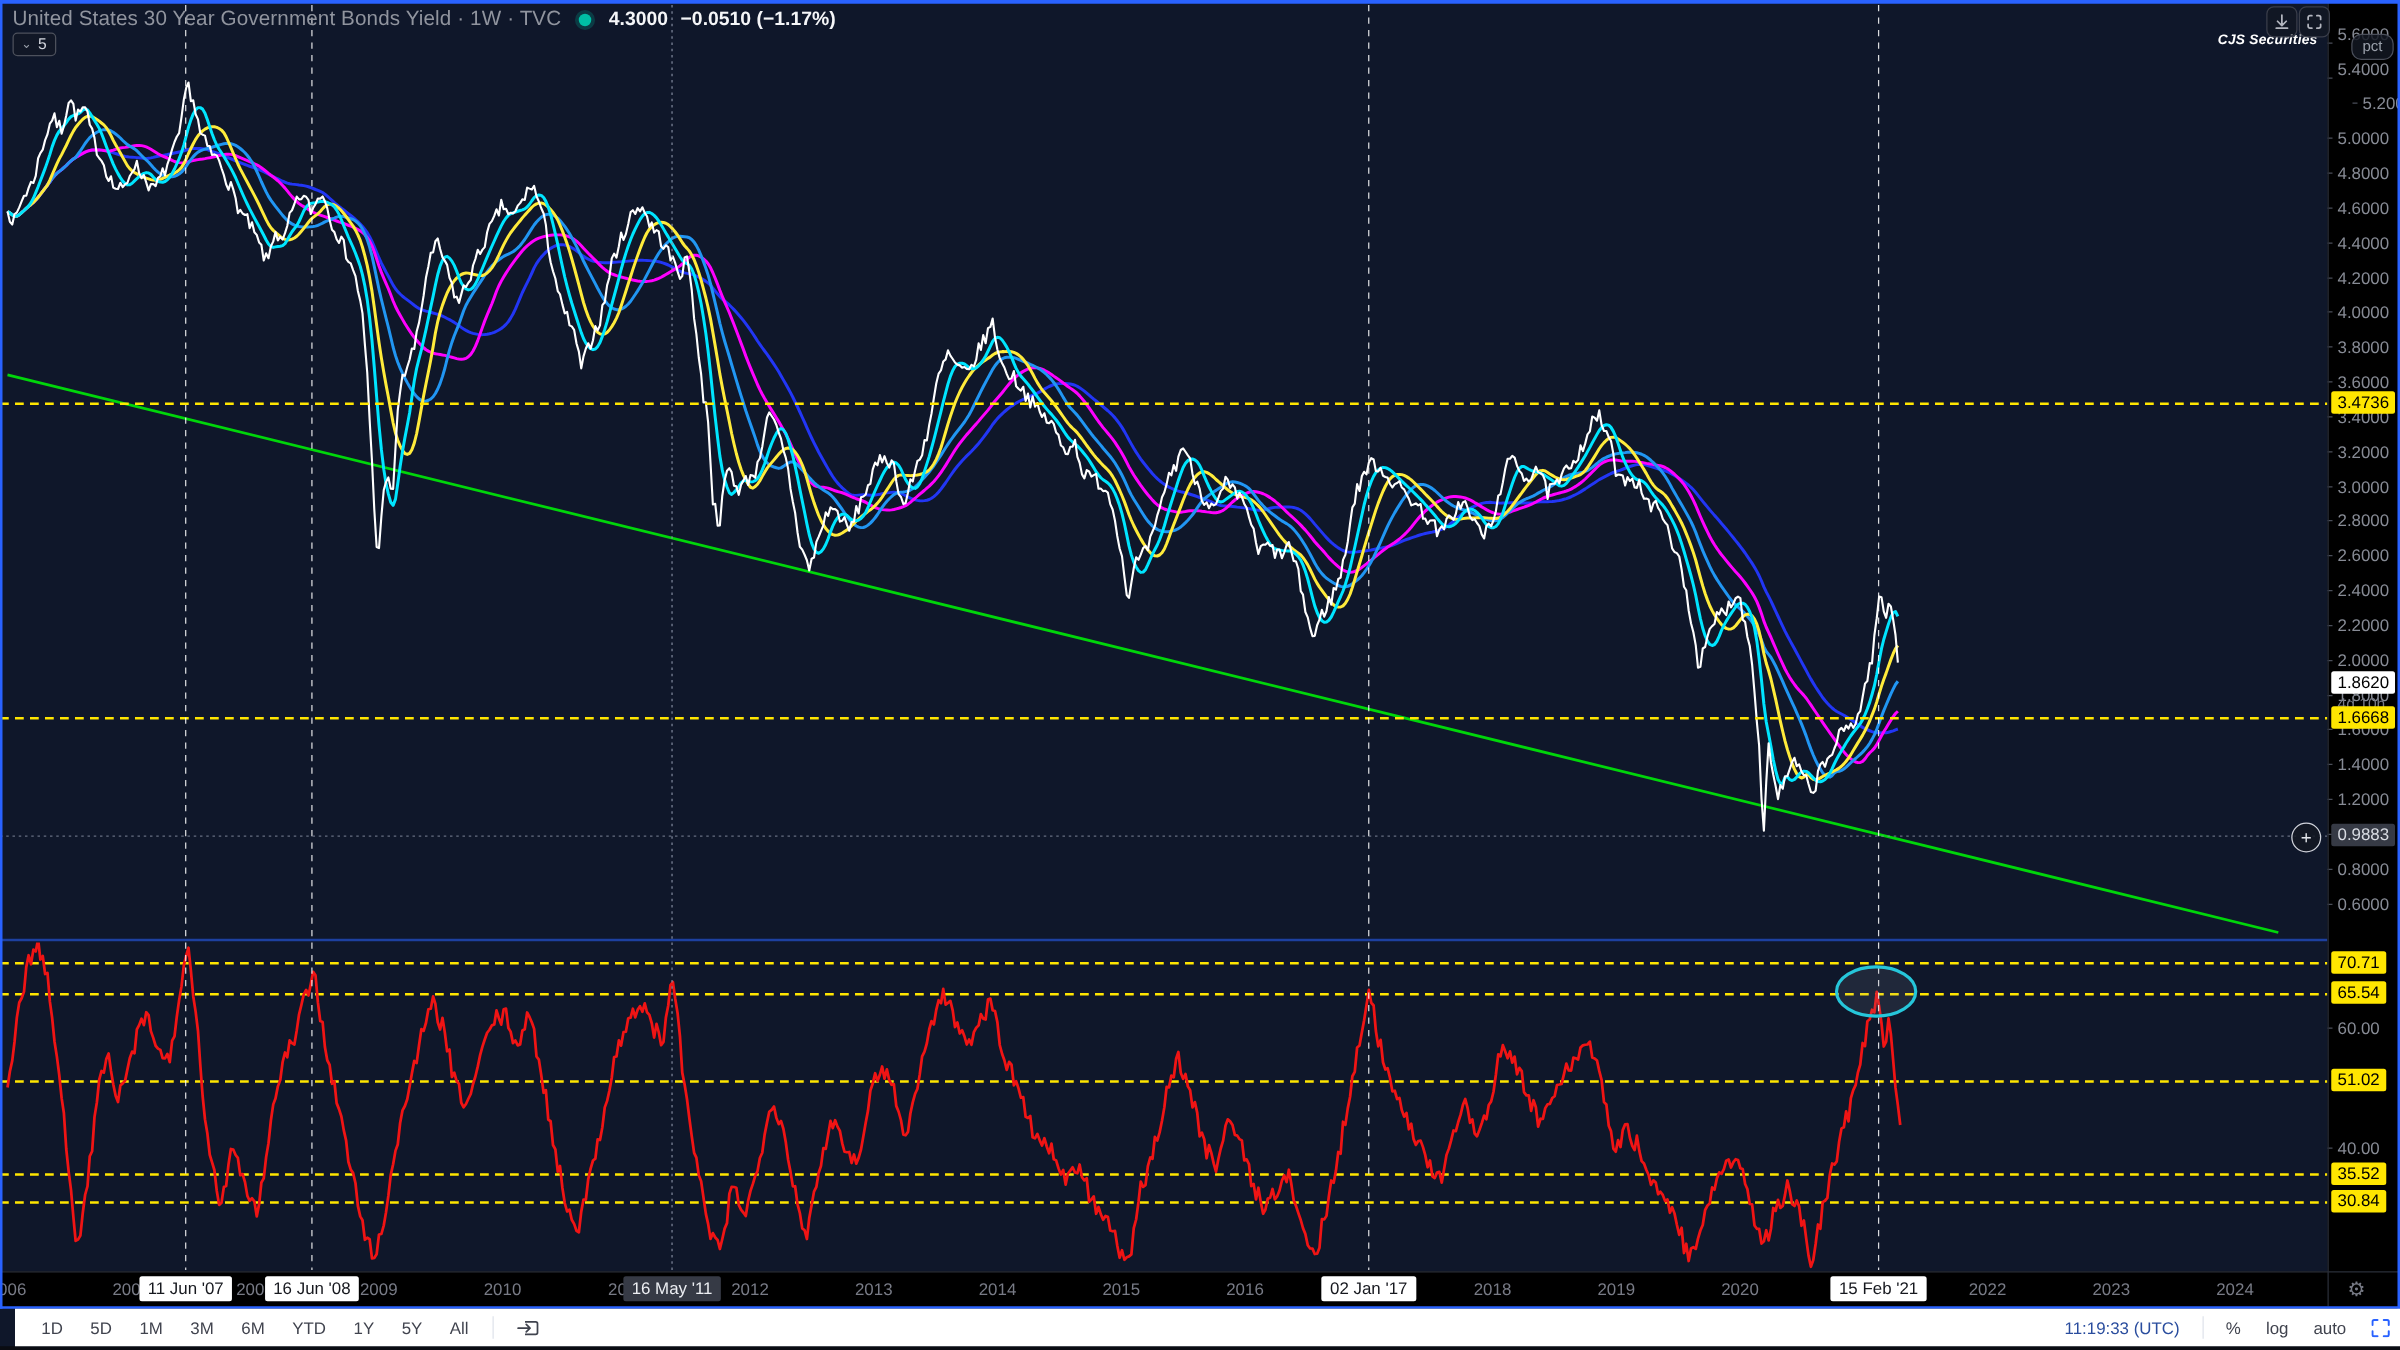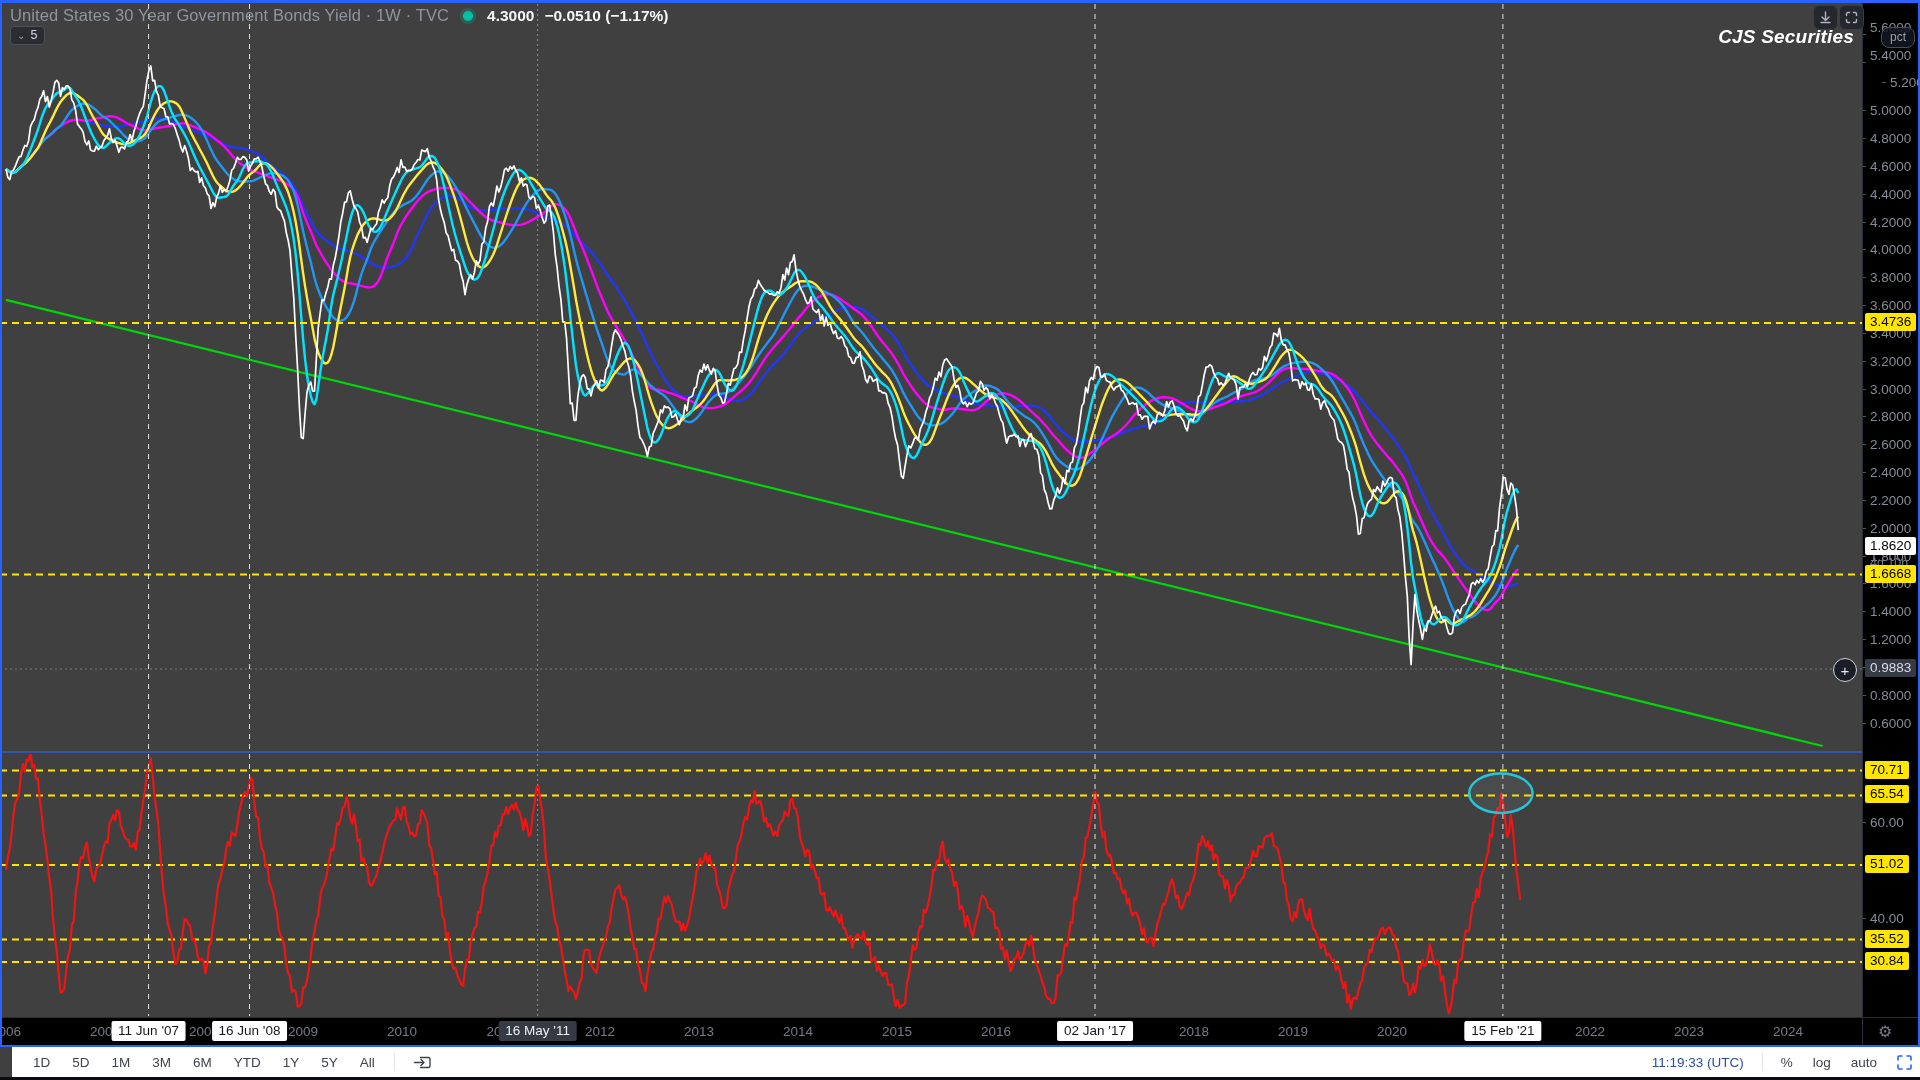--- a/index.html
+++ b/index.html
@@ -1,36 +1,36 @@
 <!DOCTYPE html>
 <html><head>
 <meta charset="utf-8">
 <style>
   html,body{margin:0;padding:0;background:#000;}
-  #app{position:relative;width:1920px;height:1080px;background:#404040;overflow:hidden;
+  #app{position:relative;width:1920px;height:1080px;background:#0f172a;overflow:hidden;
        font-family:"Liberation Sans",sans-serif;-webkit-font-smoothing:antialiased;}
   
   .frame-top{position:absolute;left:0;top:0;width:1920px;height:3px;background:#2962ff;z-index:40;}
   .frame-left{position:absolute;left:0;top:0;width:2px;height:1047px;background:#2962ff;z-index:40;}
   .frame-right{position:absolute;right:0;top:0;width:2px;height:1047px;background:#2962ff;z-index:40;}
   .frame-bottom{position:absolute;left:0;top:1045px;width:1920px;height:2px;background:#2962ff;z-index:40;}
 
   #chart-region{position:absolute;left:0;top:0;width:1920px;height:1017px;}
   #chart-svg{position:absolute;left:0;top:0;}
 
   
   #header{position:absolute;left:10px;top:6px;z-index:30;display:flex;align-items:center;gap:10px;}
   #symbol-title{font-size:16.5px;color:#90949e;letter-spacing:.1px;}
   #data-dot{width:10px;height:10px;border-radius:50%;background:#00bfa5;box-shadow:0 0 0 3px rgba(0,191,165,.22);margin:0 4px;}
   .hdr-val{font-size:15.5px;font-weight:bold;color:#f5f6f8;}
   #legend-chip{position:absolute;left:10px;top:26px;z-index:30;display:inline-flex;align-items:center;gap:5px;
      border:1px solid #4d515c;border-radius:4px;padding:1px 7px 2px 6px;color:#d1d4dc;font-size:12.5px;background:rgba(19,23,34,.5);}
   #legend-chip .chev{font-size:10px;color:#9aa0aa;}
 
-  #watermark{position:absolute;right:66px;top:26px;z-index:25;color:#fff;font-weight:bold;font-style:italic;font-size:19px;letter-spacing:.2px;}
+  #watermark{position:absolute;right:66px;top:26px;z-index:25;color:#fff;font-weight:bold;font-style:italic;font-size:11px;letter-spacing:.2px;}
 
   .tr-btn{position:absolute;top:5px;width:23px;height:23px;border:1px solid #3a3e4a;border-radius:6px;background:rgba(19,23,34,.6);
      display:flex;align-items:center;justify-content:center;z-index:30;color:#b2b5be;}
   #dl-btn{left:1813px;} #fs-btn{left:1839px;}
 
   
   #price-axis{position:absolute;left:1862px;top:0;width:58px;height:1017px;background:#000;z-index:20;}
   #axis-line{position:absolute;left:1862px;top:0;width:1px;height:1045px;background:#2a2e39;z-index:21;}
   .tick{position:absolute;left:0;width:58px;color:#878b95;font-size:13.5px;display:flex;align-items:center;height:16px;transform:translateY(-8px);}
   .tick .tm{width:4px;height:1px;background:#4a4e59;margin-right:4px;}

